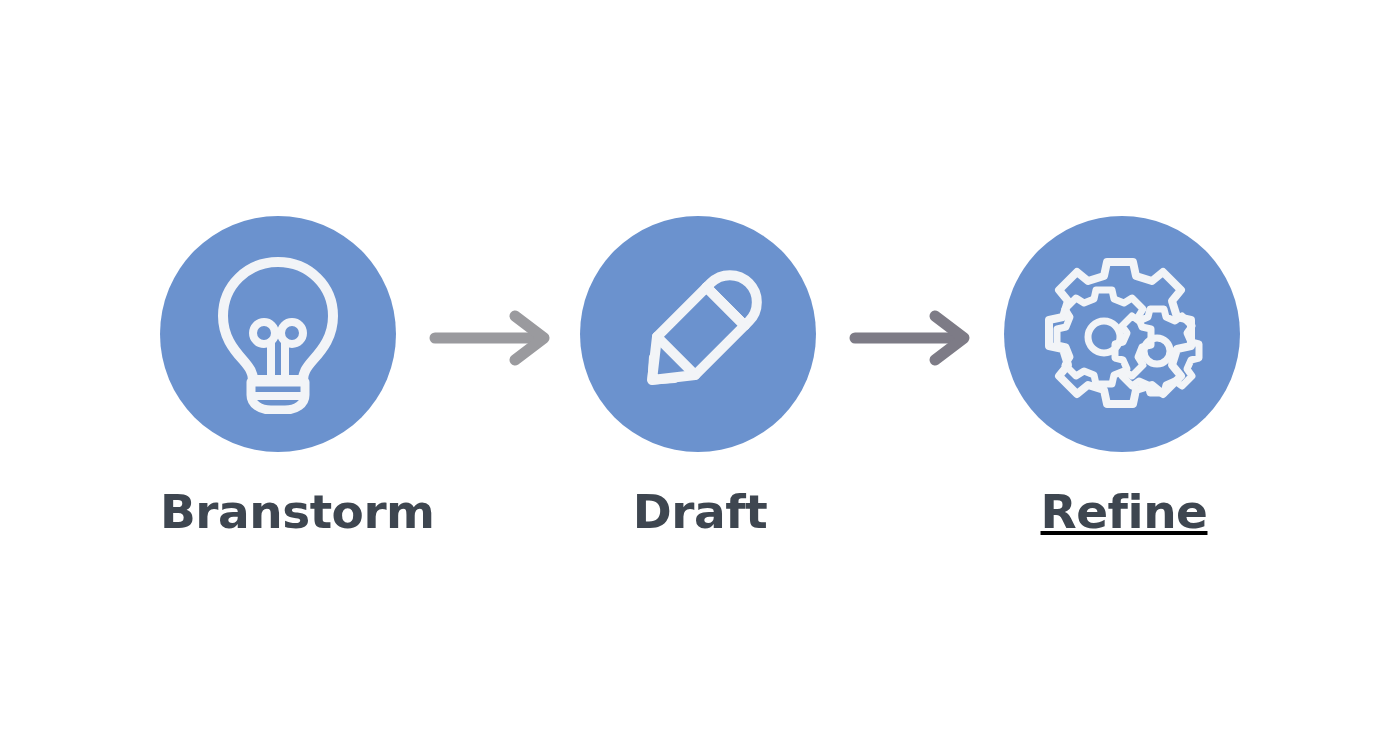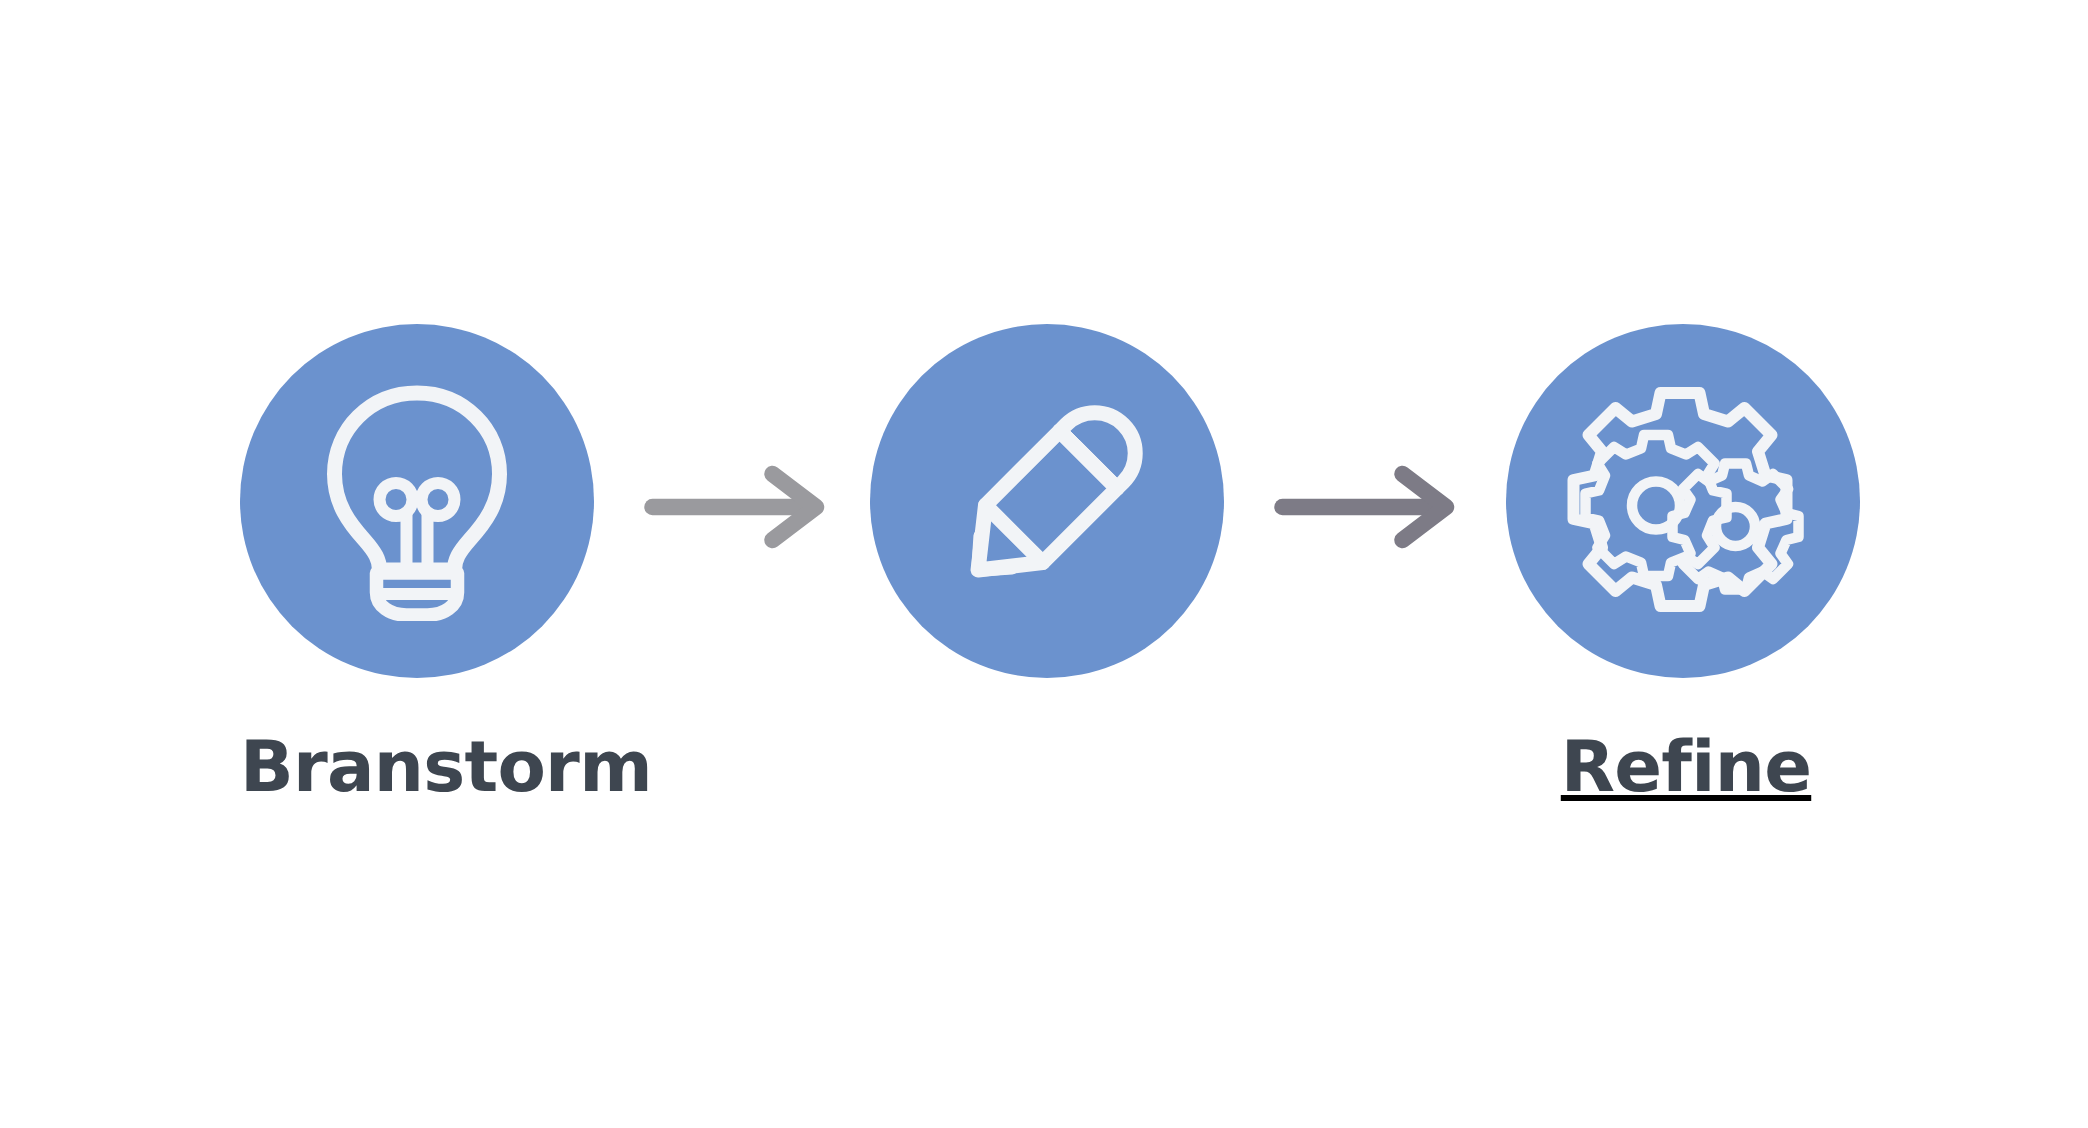--- a/index.html
+++ b/index.html
@@ -153,20 +153,21 @@
 
               <path d="M58 46 L 112 46" stroke="#f2f4f7" stroke-width="10" stroke-linecap="round"></path>
 
               <path d="M58 116 L 112 116" stroke="#f2f4f7" stroke-width="10" stroke-linecap="round"></path>
 
               <path d="M70 133 L 85 150 L 100 133" stroke="#f2f4f7" stroke-width="9" stroke-linejoin="round" stroke-linecap="round" fill="none"></path>
             </g>
           </svg>
         </span>
       </div>
+      <div class="step-label">Draft</div>
     </div>
 
     <div class="arrow arrow-2">
       <span>
         <svg width="126" height="60" viewBox="0 0 126 60" fill="none" xmlns="http://www.w3.org/2000/svg">
           <path d="M6 30 L 104 30" stroke="#7d7b86" stroke-width="11" stroke-linecap="round"></path>
           <path d="M86 8 L 115 30 L 86 52" stroke="#7d7b86" stroke-width="11" stroke-linecap="round" stroke-linejoin="round" fill="none"></path>
         </svg>
       </span>
     </div>

